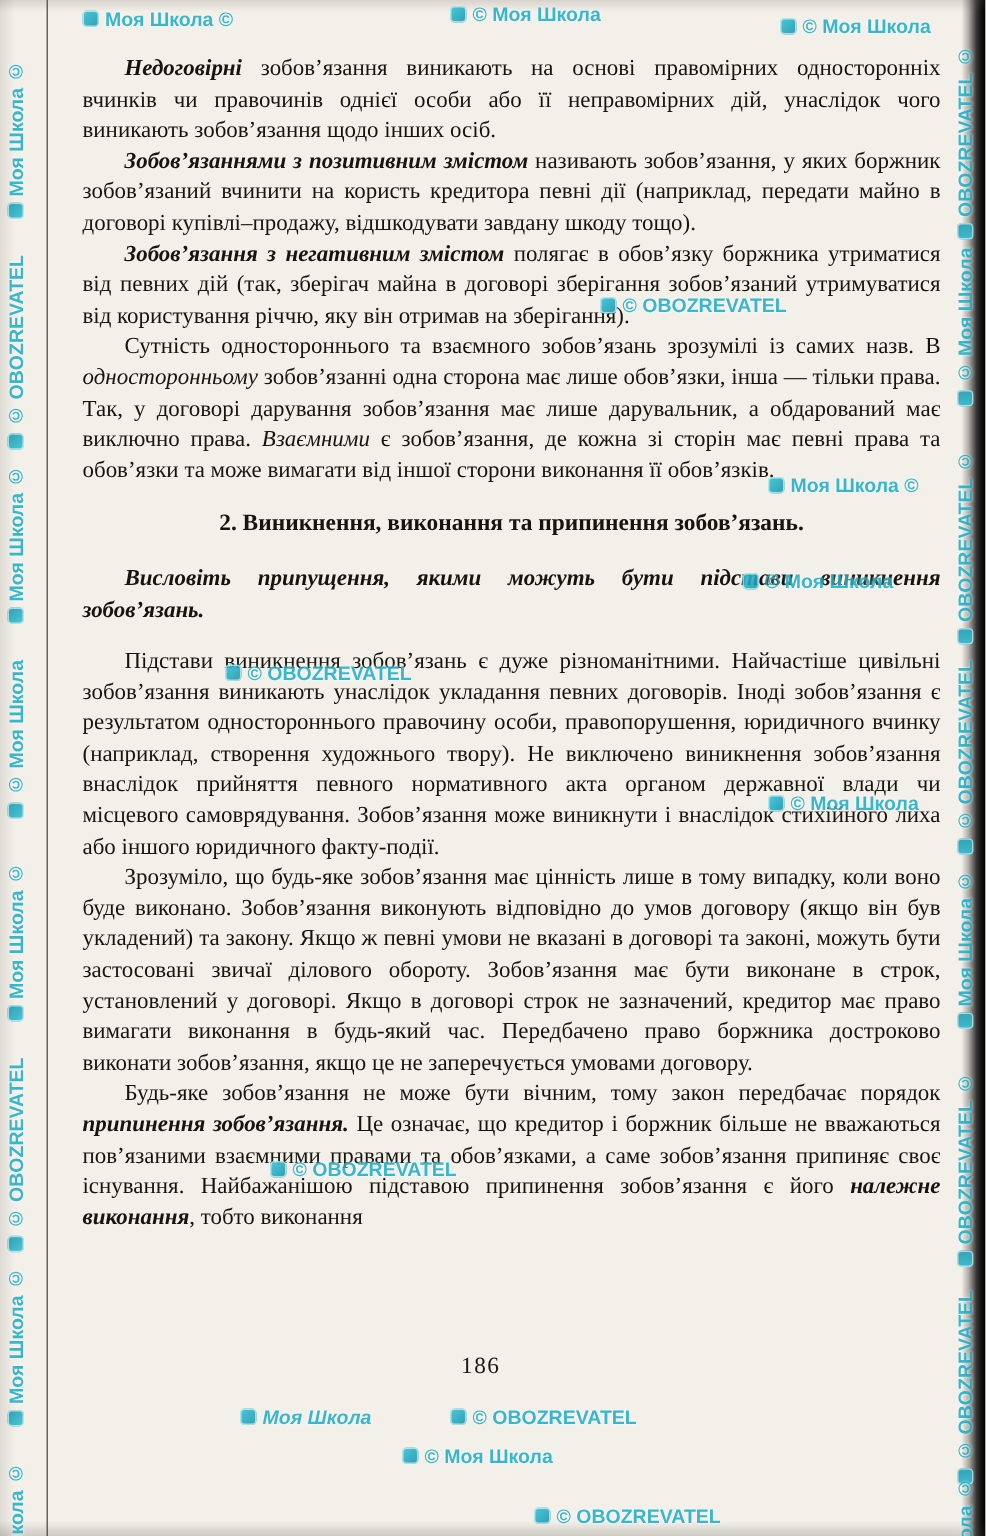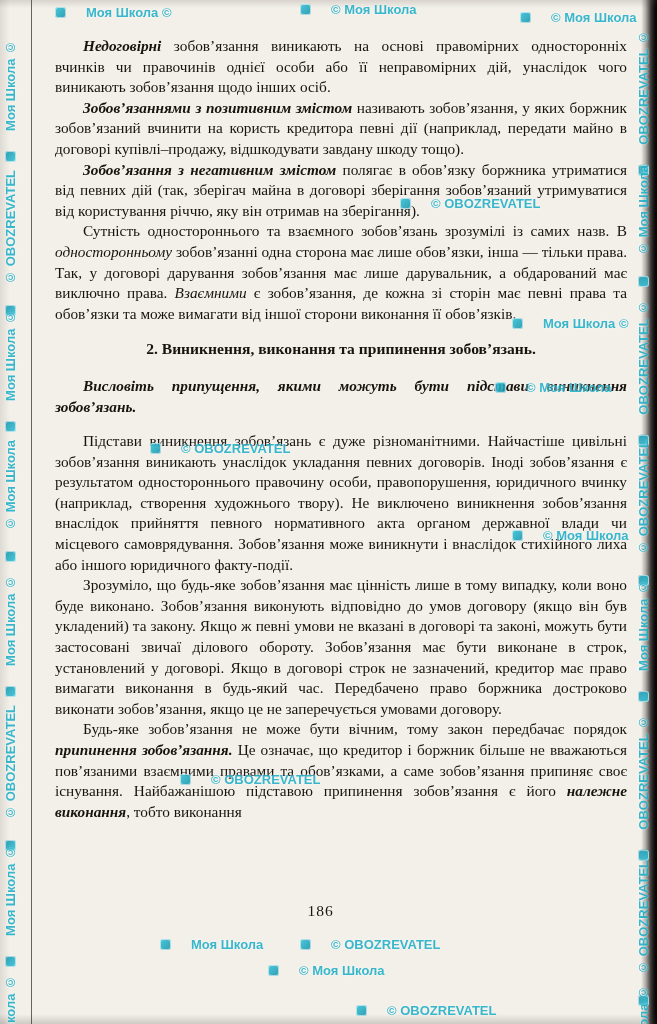--- a/index.html
+++ b/index.html
@@ -35,21 +35,21 @@
   }
   .seg-bold-italic{font-weight:bold;font-style:italic;}
   .seg-italic{font-style:italic;}
   .page-number{
     position:absolute;left:0;right:16px;top:902px;text-align:center;z-index:2;
     color:#1b1812;font-size:15.5px;letter-spacing:1px;
   }
   
   .wm-layer{position:absolute;inset:0;z-index:4;pointer-events:none;}
   .watermark{
-    position:absolute;display:flex;align-items:center;gap:20px;white-space:nowrap;
+    position:absolute;display:flex;align-items:center;gap:4px;white-space:nowrap;
     font-family:"Liberation Sans","DejaVu Sans",sans-serif;
     font-size:13px;font-weight:bold;color:#1fafc7;opacity:.88;
     text-shadow:0 0 2px rgba(255,255,255,.85);
   }
   .watermark.vertical{
     writing-mode:vertical-rl;transform:rotate(180deg);
   }
   .wm-logo{
     display:inline-block;width:11px;height:11px;border-radius:3px;flex:0 0 auto;
     background:linear-gradient(135deg,#35c4da,#1693ab);
@@ -169,21 +169,21 @@
       <span>© OBOZREVATEL</span>
     </div>
     <div class="watermark" style="left: 512px; top: 528px;">
       <span class="wm-logo"></span>
       <span>© Моя Школа</span>
     </div>
     <div class="watermark" style="left: 180px; top: 772px;">
       <span class="wm-logo"></span>
       <span>© OBOZREVATEL</span>
     </div>
-    <div class="watermark" style="left: 160px; top: 937px;">
+    <div class="watermark" style="left: 160px; top: 937px; font-style: italic;">
       <span class="wm-logo"></span>
       <span>Моя Школа</span>
     </div>
     <div class="watermark" style="left: 300px; top: 937px;">
       <span class="wm-logo"></span>
       <span>© OBOZREVATEL</span>
     </div>
     <div class="watermark" style="left: 268px; top: 963px;">
       <span class="wm-logo"></span>
       <span>© Моя Школа</span>

